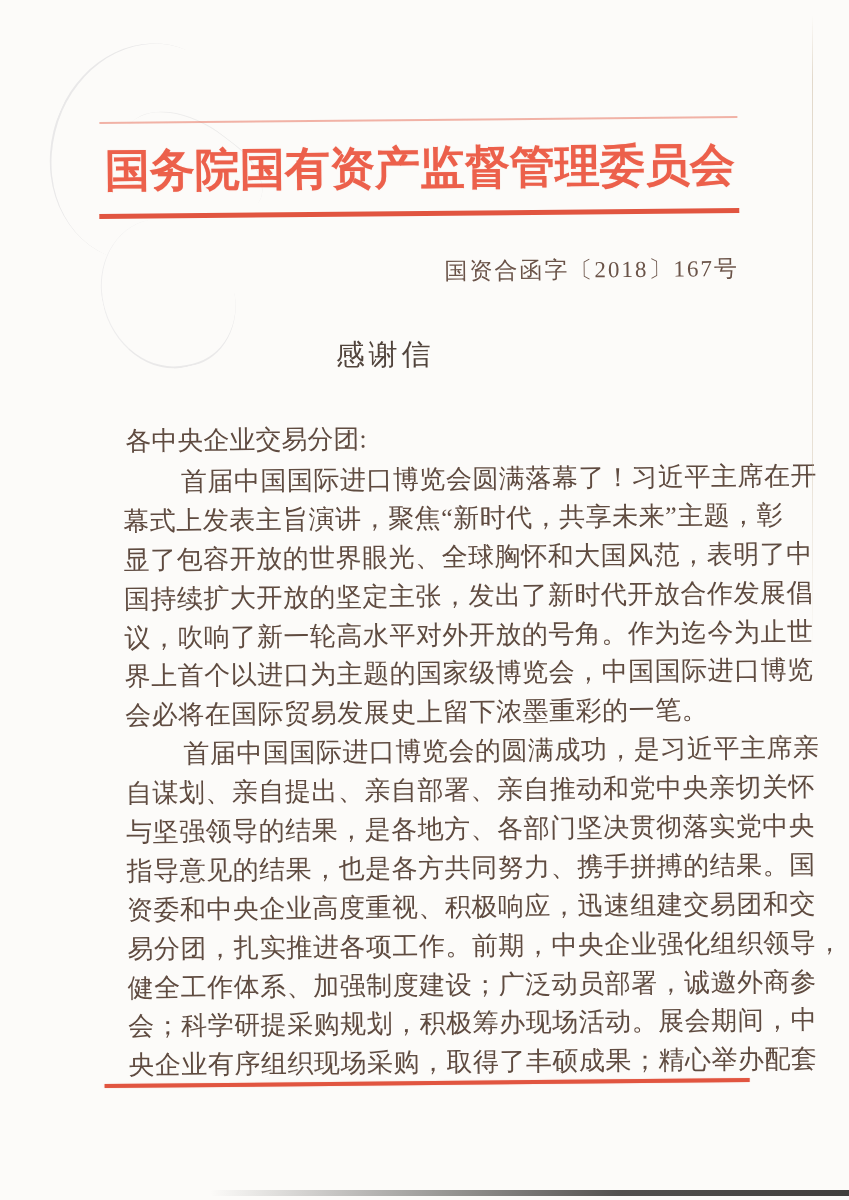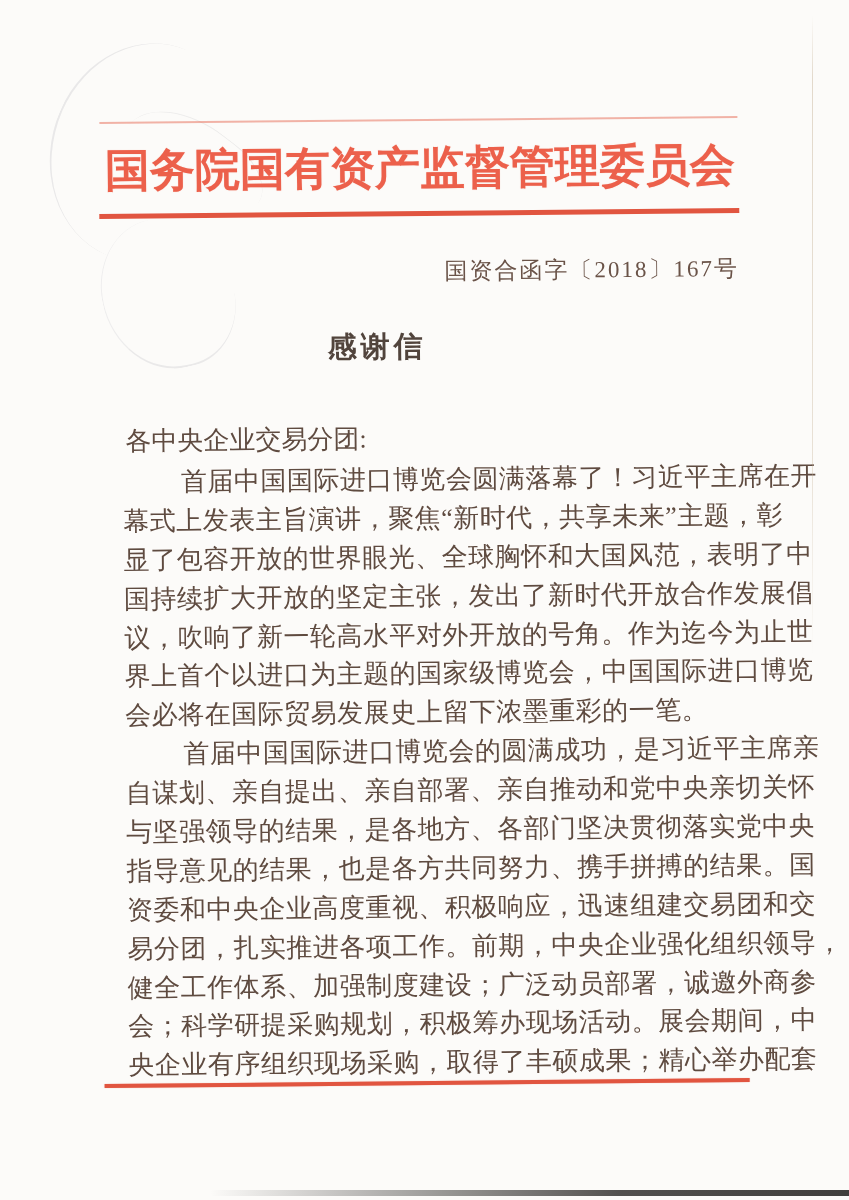--- a/index.html
+++ b/index.html
@@ -53,23 +53,23 @@
     font-size: 23px;
     letter-spacing: 2px;
     color: var(--ink-light, #6a5348);
     white-space: nowrap;
   }
 
   
   .letter-title {
     position: absolute;
     left: 330px; top: 327px;
-    margin: 0;
+    margin: 8px;
     font-size: 29px;
-    font-weight: bold;
+    font-weight: normal;
     letter-spacing: 4px;
     color: var(--ink-dark, #51443c);
     white-space: nowrap;
   }
   .salutation {
     position: absolute;
     left: 127px; top: 421px;
     font-size: 26px;
     color: var(--ink, #5f4b40);
     white-space: nowrap;

